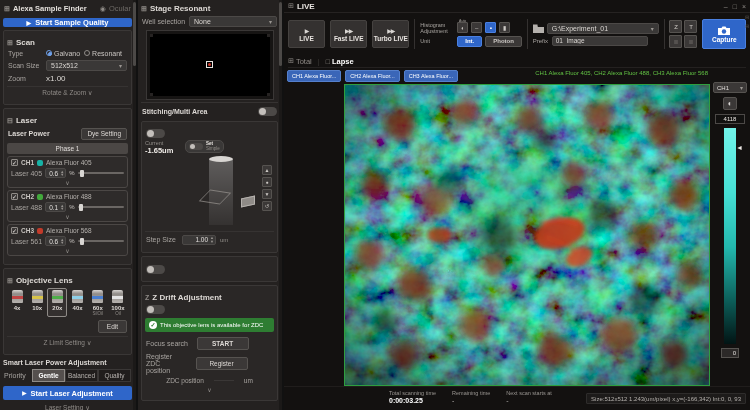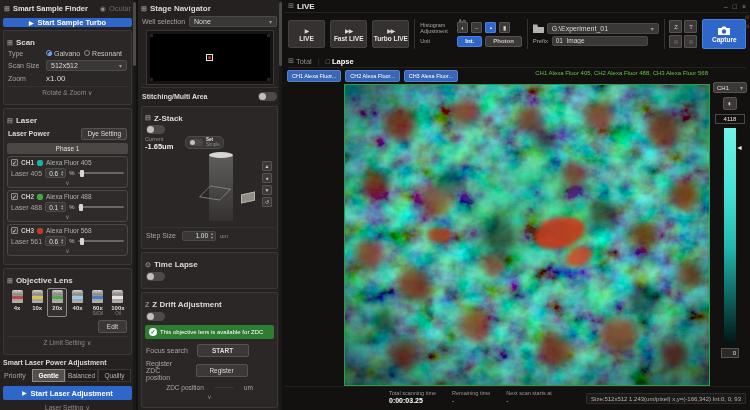--- a/index.html
+++ b/index.html
@@ -144,30 +144,30 @@
 </style>
 </head>
 <body>
 
 <div class="app">
 
   <aside class="left-panel">
     <div class="panel-head">
       <div class="ptab">
         <span class="ico">⊞</span>
-        <span>Smart Sample Finder</span>
+        <span>Alexa Sample Finder</span>
       </div>
       <div class="ptab dim">
         <span class="ico">◉</span>
         <span>Ocular</span>
       </div>
     </div>
     <button class="btn-primary">
       <span style="font-size:6px">▶</span>
-      <span>Start Sample Turbo</span>
+      <span>Start Sample Quality</span>
     </button>
 
     <section class="sec">
       <div class="sec-title">
           <span class="ico">⊞</span>
         <span>Scan</span>
         </div>
       <div class="row">
         <span class="lbl">Type</span>
         <span class="radio checked">
@@ -348,21 +348,21 @@
 
     </div>
     <div class="scrollstrip">
         <i></i>
       </div>
   </aside>
 
   <aside class="mid-panel">
     <div class="sec-title" style="padding-top:2px">
         <span class="ico">⊞</span>
-      <span>Stage Navigator</span>
+      <span>Stage Resonant</span>
       </div>
     <div class="row">
       <span class="lbl" style="min-width:42px">Well selection</span>
       <span class="select">
         <span>None</span>
         <i class="caret">▾</i>
         </span>
     </div>
     <div class="stage-box">
       <span class="corner" style="left:0;top:0"></span>
@@ -375,24 +375,20 @@
     </div>
 
     <div class="row" style="justify-content:space-between;border-top:1px solid #363332;padding-top:4px">
       <b style="font-size:7px;color:#ddd9d5">Stitching/Multi Area</b>
       <span class="switch">
           <i></i>
         </span>
     </div>
 
     <section class="sec">
-      <div class="sec-title">
-          <span class="ico">⊟</span>
-        <span>Z-Stack</span>
-        </div>
       <div class="row">
           <span class="switch">
             <i></i>
           </span>
         </div>
       <div style="display:flex;gap:4px">
         <div style="width:36px">
           <div style="font-size:5.5px;color:#8f8b87">Current</div>
           <b style="font-size:7.5px;color:#f0ece8">-1.65um</b>
         </div>
@@ -421,24 +417,20 @@
         <span class="lbl" style="min-width:32px">Step Size</span>
         <span class="spin" style="width:34px;justify-content:flex-end">
           <b>1.00</b>
             <span class="arr">▲<br>▼</span>
           </span>
         <span style="font-size:6px;color:#8f8b87">um</span>
       </div>
     </section>
 
     <section class="sec">
-      <div class="sec-title">
-          <span class="ico">⊙</span>
-        <span>Time Lapse</span>
-        </div>
       <div class="row">
           <span class="switch">
             <i></i>
           </span>
         </div>
     </section>
 
     <section class="sec">
       <div class="sec-title">
           <span class="ico">Z</span>

